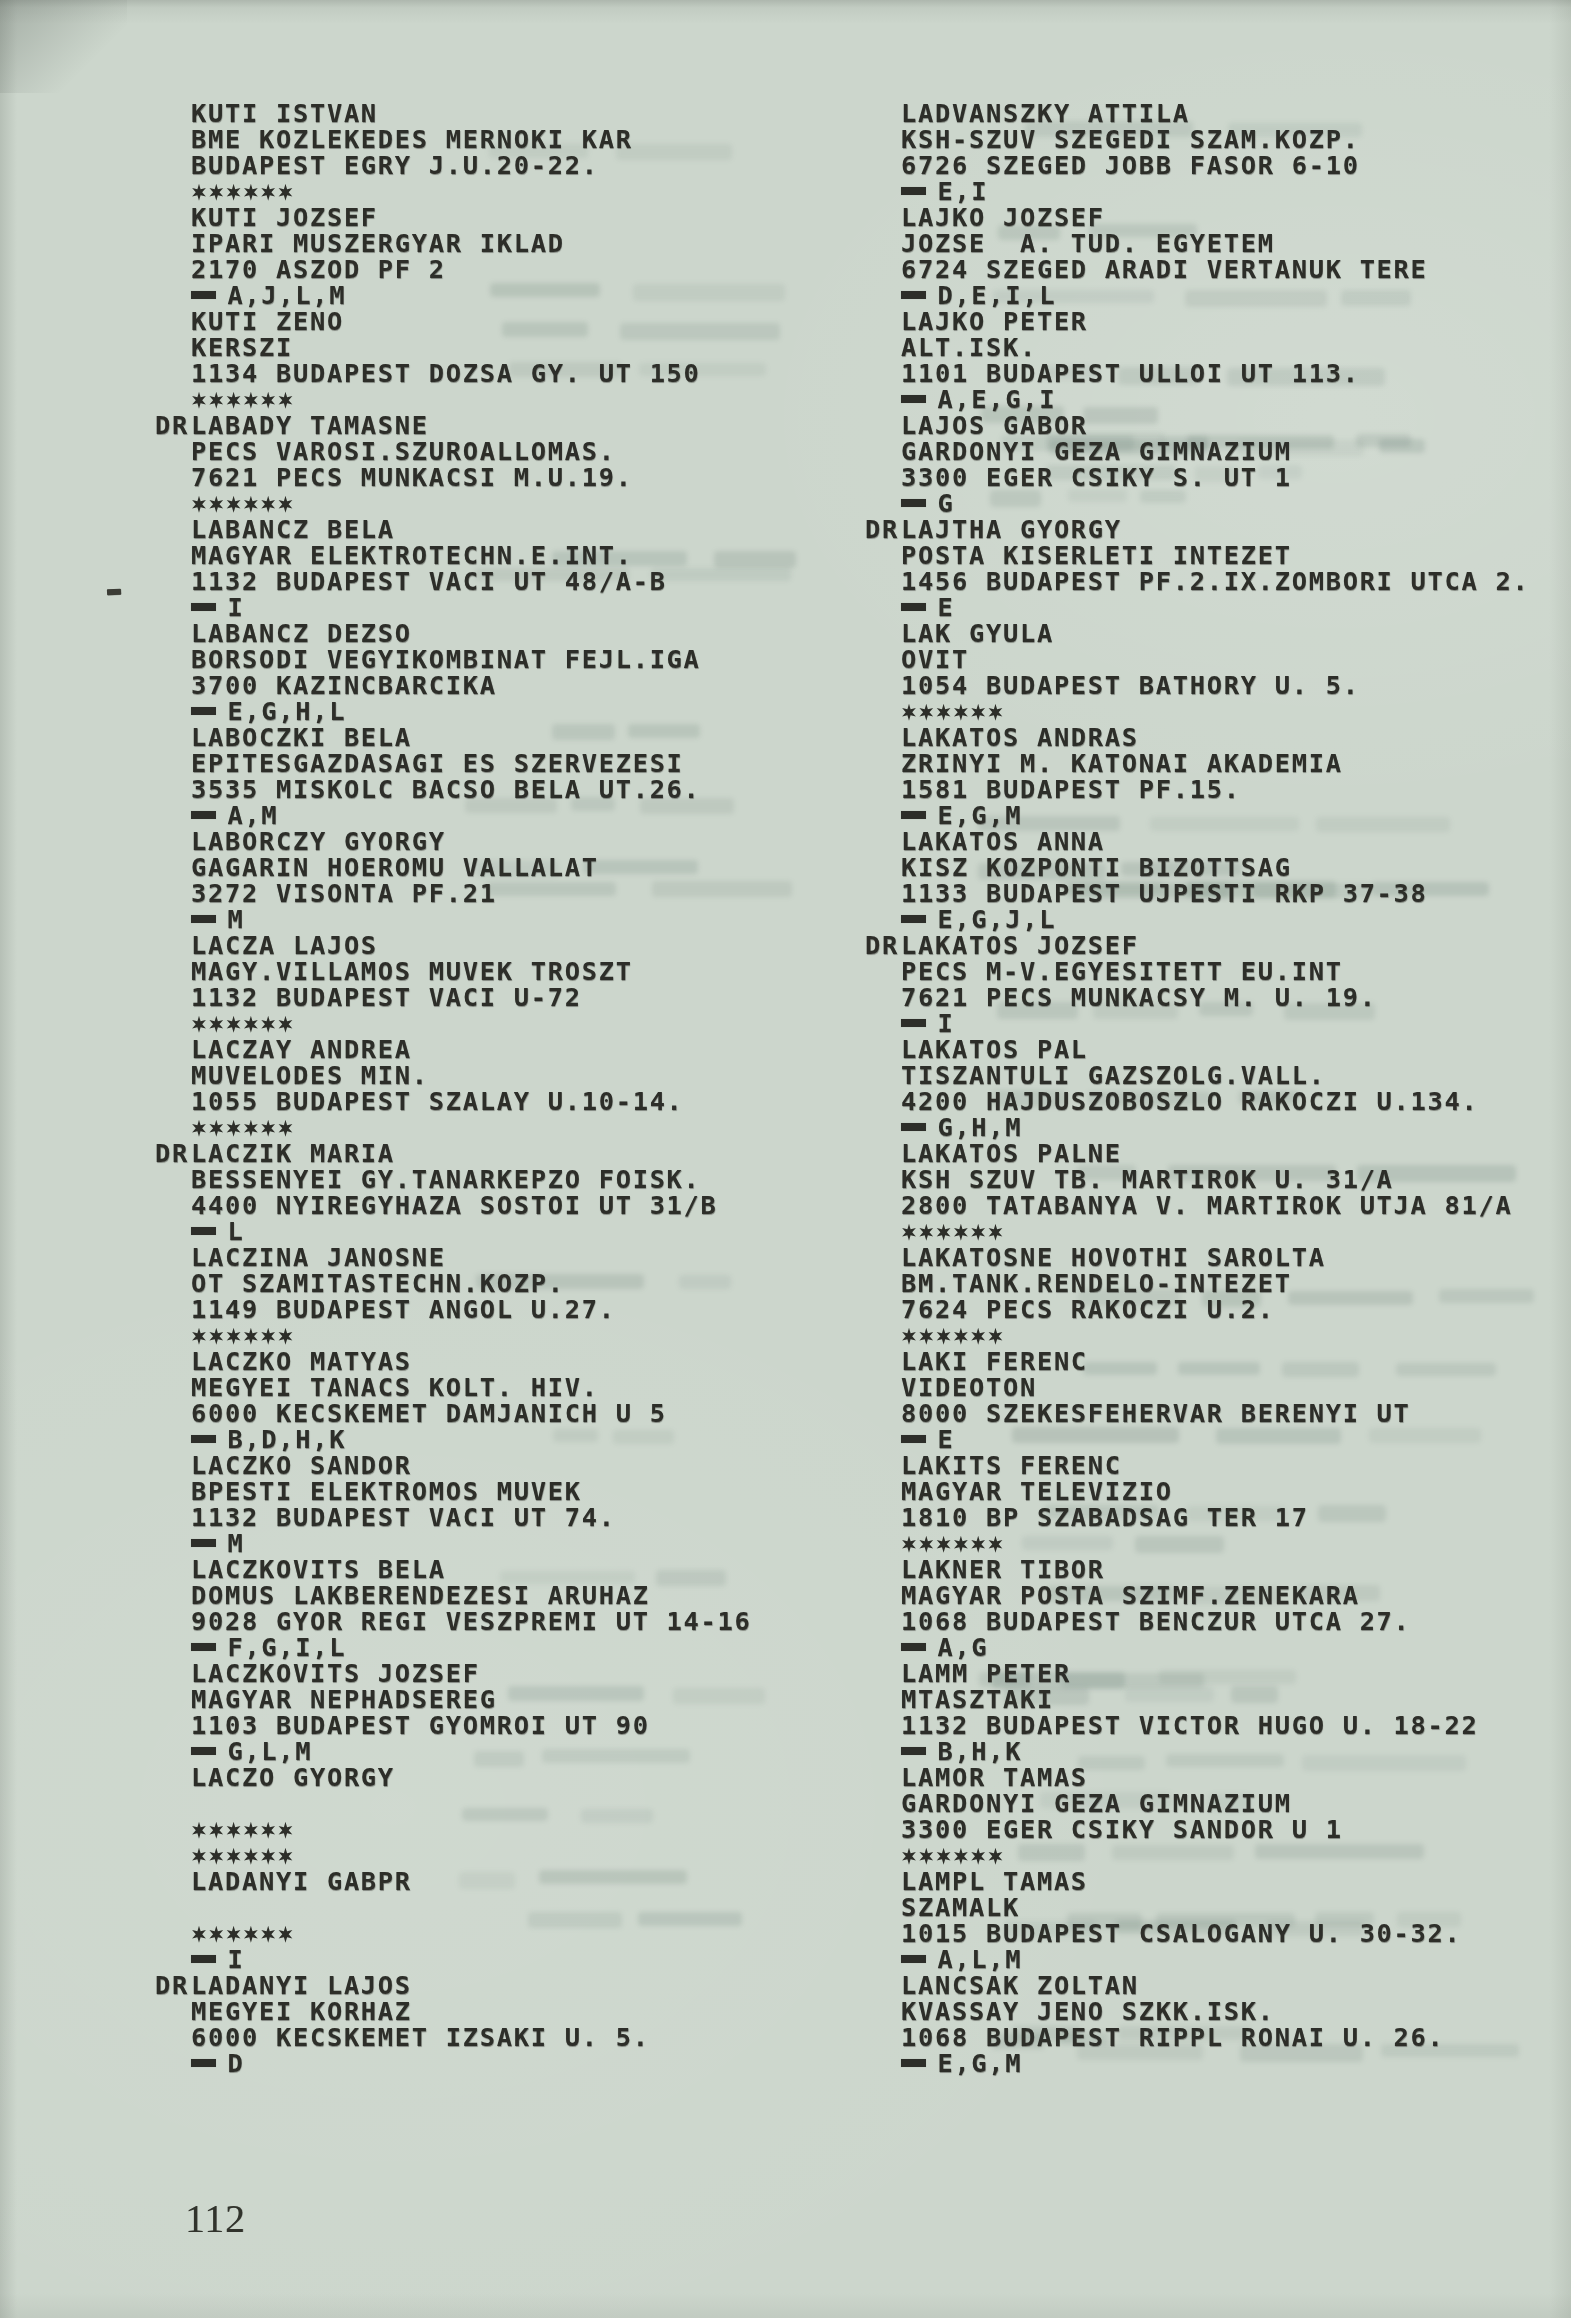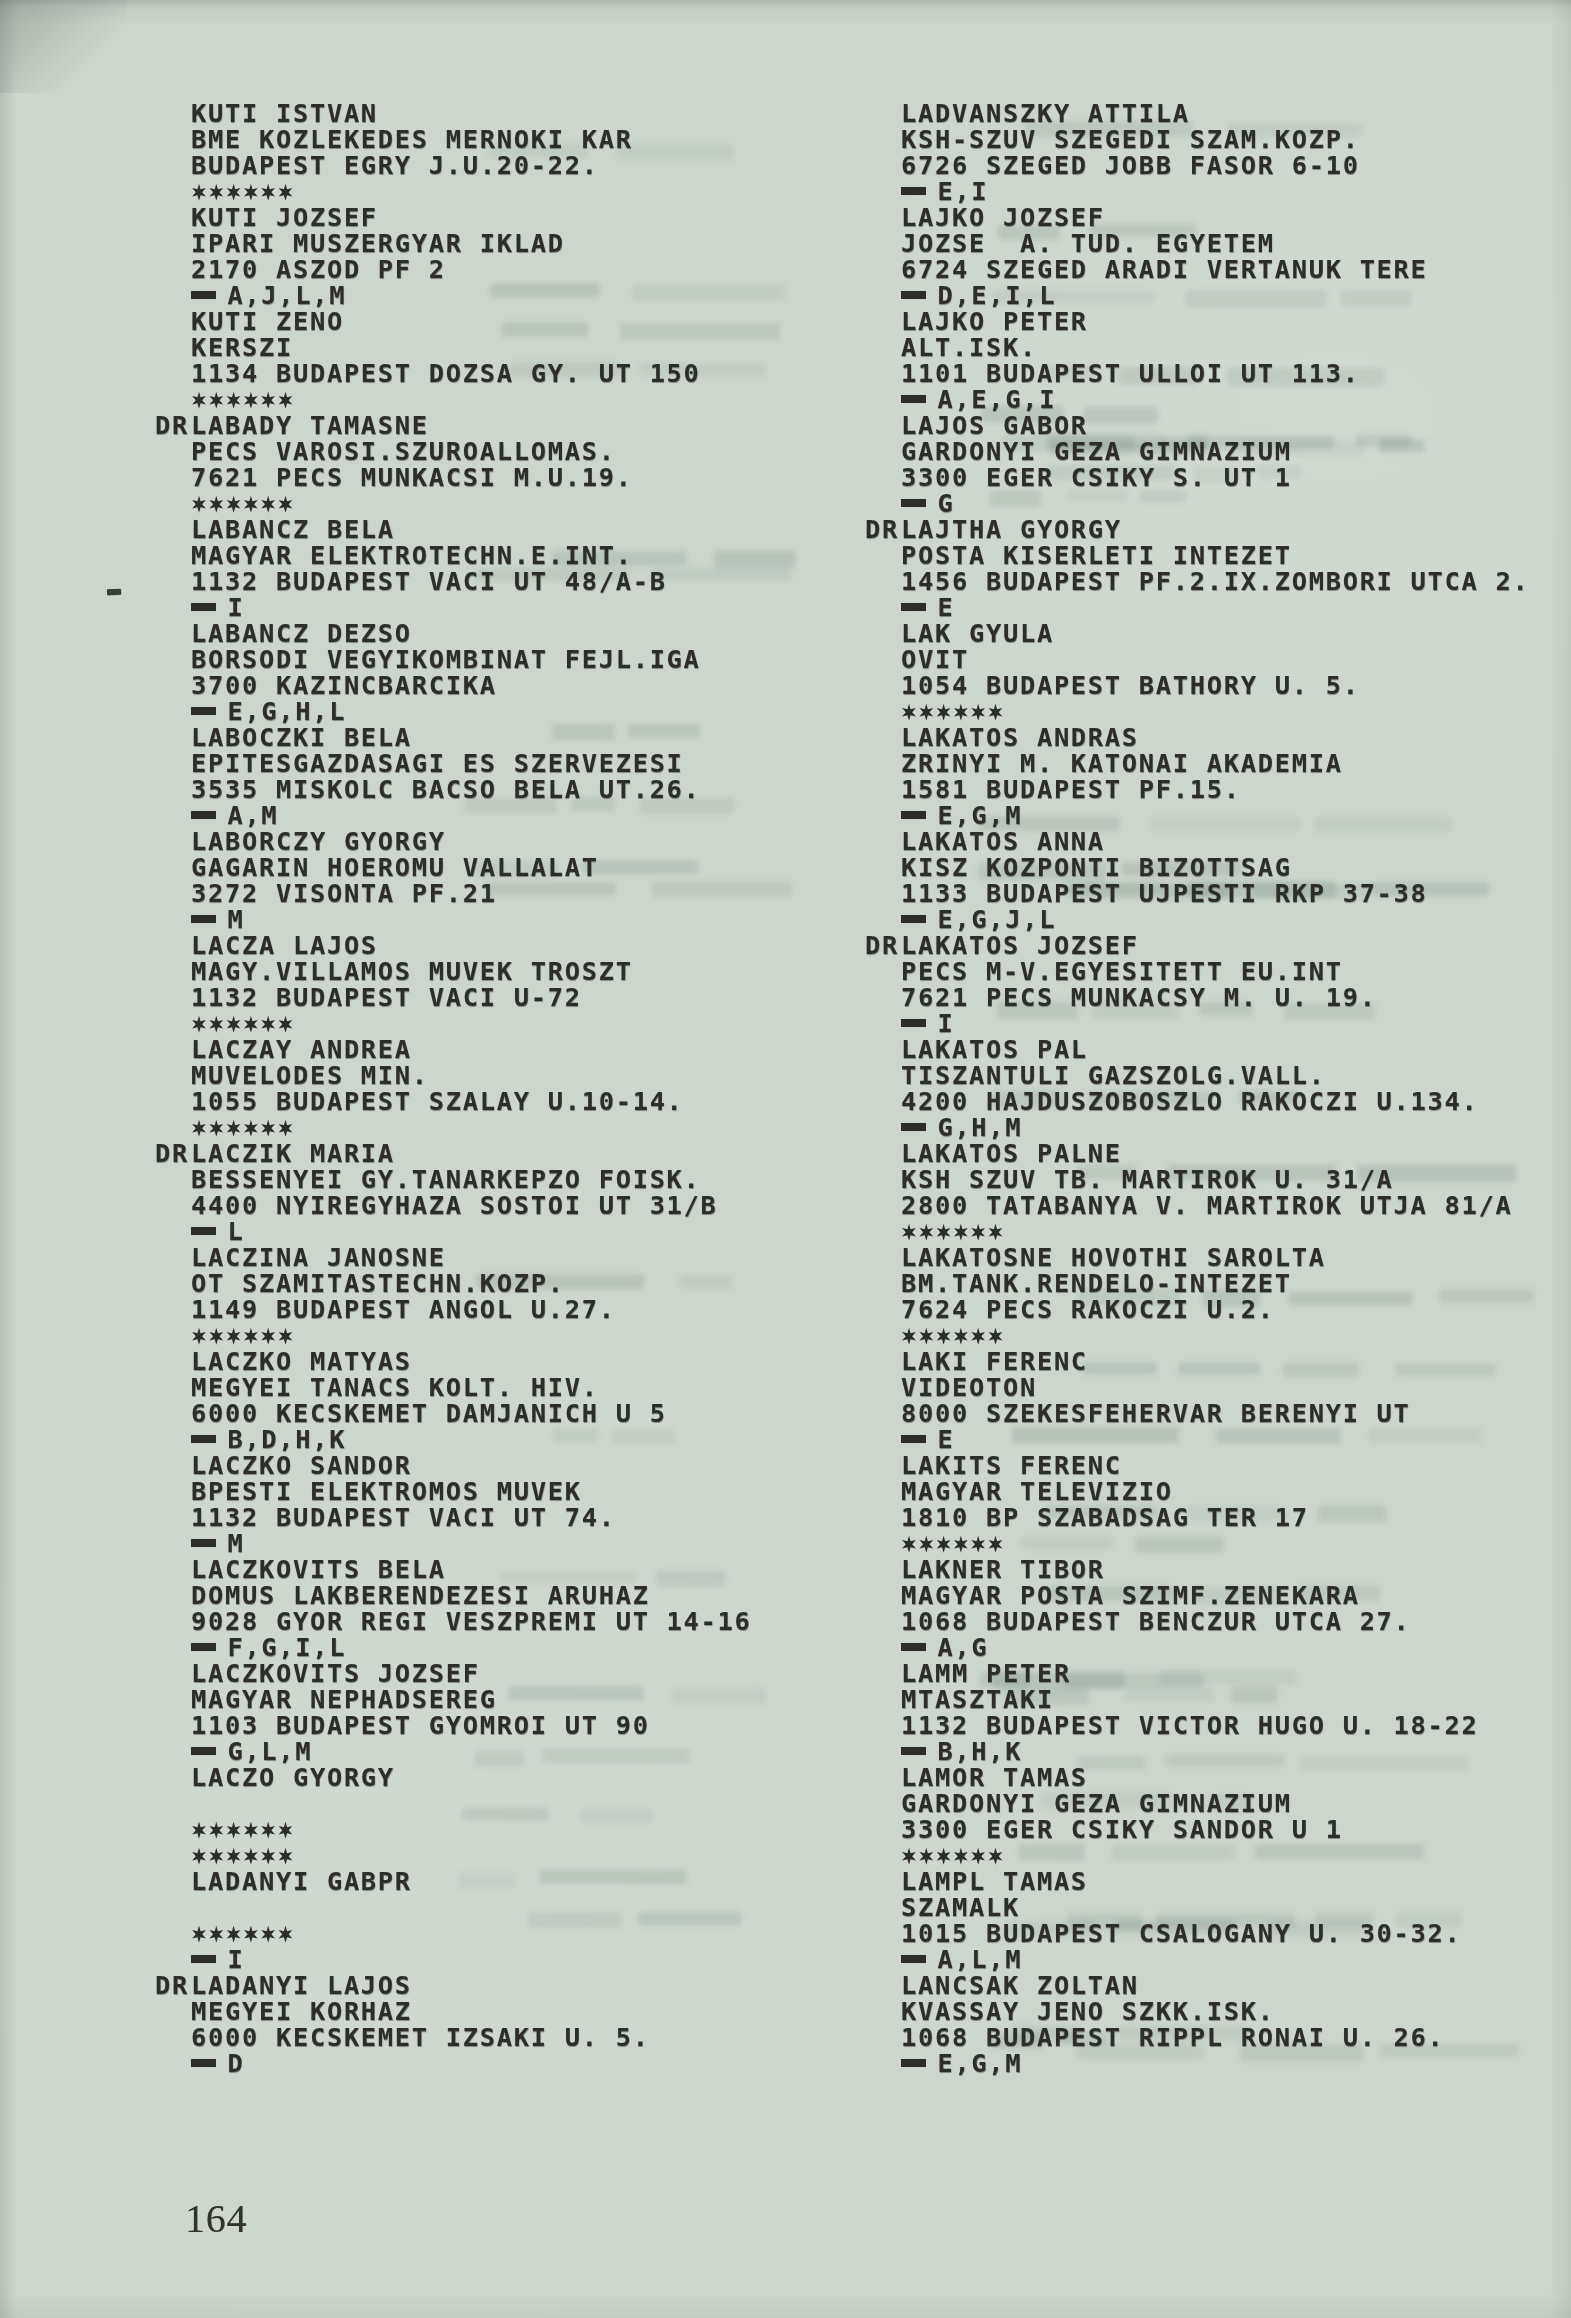--- a/index.html
+++ b/index.html
@@ -193,15 +193,15 @@
       <div class="bleed" style="left: 1046px; top: 465px; width: 130px; height: 15px; background: rgba(72, 96, 88, 0.11);"></div>
       <div class="bleed" style="left: 1195px; top: 466px; width: 43px; height: 16.3px; background: rgba(72, 96, 88, 0.08);"></div>
       <div class="bleed" style="left: 1258px; top: 465px; width: 44px; height: 13.5px; background: rgba(72, 96, 88, 0.075);"></div>
       <div class="bleed" style="left: 552px; top: 551px; width: 135px; height: 15.2px; background: rgba(72, 96, 88, 0.145);"></div>
       <div class="bleed" style="left: 714px; top: 551px; width: 82px; height: 16.7px; background: rgba(72, 96, 88, 0.15);"></div>
     </div>
   <div class="corner-shade"></div>
   <div class="ink-mark"></div>
   <div class="col" id="col-left" style="left:191px"><div class="line text"><span>KUTI ISTVAN</span></div><div class="line text"><span>BME KOZLEKEDES MERNOKI KAR</span></div><div class="line text"><span>BUDAPEST EGRY J.U.20-22.</span></div><div class="line stars"><span class="star"></span><span class="star"></span><span class="star"></span><span class="star"></span><span class="star"></span><span class="star"></span></div><div class="line text"><span>KUTI JOZSEF</span></div><div class="line text"><span>IPARI MUSZERGYAR IKLAD</span></div><div class="line text"><span>2170 ASZOD PF 2</span></div><div class="line codes"><span class="dash"></span><span>A,J,L,M</span></div><div class="line text"><span>KUTI ZENO</span></div><div class="line text"><span>KERSZI</span></div><div class="line text"><span>1134 BUDAPEST DOZSA GY. UT 150</span></div><div class="line stars"><span class="star"></span><span class="star"></span><span class="star"></span><span class="star"></span><span class="star"></span><span class="star"></span></div><div class="line text"><span class="dr">DR</span><span>LABADY TAMASNE</span></div><div class="line text"><span>PECS VAROSI.SZUROALLOMAS.</span></div><div class="line text"><span>7621 PECS MUNKACSI M.U.19.</span></div><div class="line stars"><span class="star"></span><span class="star"></span><span class="star"></span><span class="star"></span><span class="star"></span><span class="star"></span></div><div class="line text"><span>LABANCZ BELA</span></div><div class="line text"><span>MAGYAR ELEKTROTECHN.E.INT.</span></div><div class="line text"><span>1132 BUDAPEST VACI UT 48/A-B</span></div><div class="line codes"><span class="dash"></span><span>I</span></div><div class="line text"><span>LABANCZ DEZSO</span></div><div class="line text"><span>BORSODI VEGYIKOMBINAT FEJL.IGA</span></div><div class="line text"><span>3700 KAZINCBARCIKA</span></div><div class="line codes"><span class="dash"></span><span>E,G,H,L</span></div><div class="line text"><span>LABOCZKI BELA</span></div><div class="line text"><span>EPITESGAZDASAGI ES SZERVEZESI</span></div><div class="line text"><span>3535 MISKOLC BACSO BELA UT.26.</span></div><div class="line codes"><span class="dash"></span><span>A,M</span></div><div class="line text"><span>LABORCZY GYORGY</span></div><div class="line text"><span>GAGARIN HOEROMU VALLALAT</span></div><div class="line text"><span>3272 VISONTA PF.21</span></div><div class="line codes"><span class="dash"></span><span>M</span></div><div class="line text"><span>LACZA LAJOS</span></div><div class="line text"><span>MAGY.VILLAMOS MUVEK TROSZT</span></div><div class="line text"><span>1132 BUDAPEST VACI U-72</span></div><div class="line stars"><span class="star"></span><span class="star"></span><span class="star"></span><span class="star"></span><span class="star"></span><span class="star"></span></div><div class="line text"><span>LACZAY ANDREA</span></div><div class="line text"><span>MUVELODES MIN.</span></div><div class="line text"><span>1055 BUDAPEST SZALAY U.10-14.</span></div><div class="line stars"><span class="star"></span><span class="star"></span><span class="star"></span><span class="star"></span><span class="star"></span><span class="star"></span></div><div class="line text"><span class="dr">DR</span><span>LACZIK MARIA</span></div><div class="line text"><span>BESSENYEI GY.TANARKEPZO FOISK.</span></div><div class="line text"><span>4400 NYIREGYHAZA SOSTOI UT 31/B</span></div><div class="line codes"><span class="dash"></span><span>L</span></div><div class="line text"><span>LACZINA JANOSNE</span></div><div class="line text"><span>OT SZAMITASTECHN.KOZP.</span></div><div class="line text"><span>1149 BUDAPEST ANGOL U.27.</span></div><div class="line stars"><span class="star"></span><span class="star"></span><span class="star"></span><span class="star"></span><span class="star"></span><span class="star"></span></div><div class="line text"><span>LACZKO MATYAS</span></div><div class="line text"><span>MEGYEI TANACS KOLT. HIV.</span></div><div class="line text"><span>6000 KECSKEMET DAMJANICH U 5</span></div><div class="line codes"><span class="dash"></span><span>B,D,H,K</span></div><div class="line text"><span>LACZKO SANDOR</span></div><div class="line text"><span>BPESTI ELEKTROMOS MUVEK</span></div><div class="line text"><span>1132 BUDAPEST VACI UT 74.</span></div><div class="line codes"><span class="dash"></span><span>M</span></div><div class="line text"><span>LACZKOVITS BELA</span></div><div class="line text"><span>DOMUS LAKBERENDEZESI ARUHAZ</span></div><div class="line text"><span>9028 GYOR REGI VESZPREMI UT 14-16</span></div><div class="line codes"><span class="dash"></span><span>F,G,I,L</span></div><div class="line text"><span>LACZKOVITS JOZSEF</span></div><div class="line text"><span>MAGYAR NEPHADSEREG</span></div><div class="line text"><span>1103 BUDAPEST GYOMROI UT 90</span></div><div class="line codes"><span class="dash"></span><span>G,L,M</span></div><div class="line text"><span>LACZO GYORGY</span></div><div class="line blank">&nbsp;</div><div class="line stars"><span class="star"></span><span class="star"></span><span class="star"></span><span class="star"></span><span class="star"></span><span class="star"></span></div><div class="line stars"><span class="star"></span><span class="star"></span><span class="star"></span><span class="star"></span><span class="star"></span><span class="star"></span></div><div class="line text"><span>LADANYI GABPR</span></div><div class="line blank">&nbsp;</div><div class="line stars"><span class="star"></span><span class="star"></span><span class="star"></span><span class="star"></span><span class="star"></span><span class="star"></span></div><div class="line codes"><span class="dash"></span><span>I</span></div><div class="line text"><span class="dr">DR</span><span>LADANYI LAJOS</span></div><div class="line text"><span>MEGYEI KORHAZ</span></div><div class="line text"><span>6000 KECSKEMET IZSAKI U. 5.</span></div><div class="line codes"><span class="dash"></span><span>D</span></div></div>
   <div class="col" id="col-right" style="left:901px"><div class="line text"><span>LADVANSZKY ATTILA</span></div><div class="line text"><span>KSH-SZUV SZEGEDI SZAM.KOZP.</span></div><div class="line text"><span>6726 SZEGED JOBB FASOR 6-10</span></div><div class="line codes"><span class="dash"></span><span>E,I</span></div><div class="line text"><span>LAJKO JOZSEF</span></div><div class="line text"><span>JOZSE  A. TUD. EGYETEM</span></div><div class="line text"><span>6724 SZEGED ARADI VERTANUK TERE</span></div><div class="line codes"><span class="dash"></span><span>D,E,I,L</span></div><div class="line text"><span>LAJKO PETER</span></div><div class="line text"><span>ALT.ISK.</span></div><div class="line text"><span>1101 BUDAPEST ULLOI UT 113.</span></div><div class="line codes"><span class="dash"></span><span>A,E,G,I</span></div><div class="line text"><span>LAJOS GABOR</span></div><div class="line text"><span>GARDONYI GEZA GIMNAZIUM</span></div><div class="line text"><span>3300 EGER CSIKY S. UT 1</span></div><div class="line codes"><span class="dash"></span><span>G</span></div><div class="line text"><span class="dr">DR</span><span>LAJTHA GYORGY</span></div><div class="line text"><span>POSTA KISERLETI INTEZET</span></div><div class="line text"><span>1456 BUDAPEST PF.2.IX.ZOMBORI UTCA 2.</span></div><div class="line codes"><span class="dash"></span><span>E</span></div><div class="line text"><span>LAK GYULA</span></div><div class="line text"><span>OVIT</span></div><div class="line text"><span>1054 BUDAPEST BATHORY U. 5.</span></div><div class="line stars"><span class="star"></span><span class="star"></span><span class="star"></span><span class="star"></span><span class="star"></span><span class="star"></span></div><div class="line text"><span>LAKATOS ANDRAS</span></div><div class="line text"><span>ZRINYI M. KATONAI AKADEMIA</span></div><div class="line text"><span>1581 BUDAPEST PF.15.</span></div><div class="line codes"><span class="dash"></span><span>E,G,M</span></div><div class="line text"><span>LAKATOS ANNA</span></div><div class="line text"><span>KISZ KOZPONTI BIZOTTSAG</span></div><div class="line text"><span>1133 BUDAPEST UJPESTI RKP 37-38</span></div><div class="line codes"><span class="dash"></span><span>E,G,J,L</span></div><div class="line text"><span class="dr">DR</span><span>LAKATOS JOZSEF</span></div><div class="line text"><span>PECS M-V.EGYESITETT EU.INT</span></div><div class="line text"><span>7621 PECS MUNKACSY M. U. 19.</span></div><div class="line codes"><span class="dash"></span><span>I</span></div><div class="line text"><span>LAKATOS PAL</span></div><div class="line text"><span>TISZANTULI GAZSZOLG.VALL.</span></div><div class="line text"><span>4200 HAJDUSZOBOSZLO RAKOCZI U.134.</span></div><div class="line codes"><span class="dash"></span><span>G,H,M</span></div><div class="line text"><span>LAKATOS PALNE</span></div><div class="line text"><span>KSH SZUV TB. MARTIROK U. 31/A</span></div><div class="line text"><span>2800 TATABANYA V. MARTIROK UTJA 81/A</span></div><div class="line stars"><span class="star"></span><span class="star"></span><span class="star"></span><span class="star"></span><span class="star"></span><span class="star"></span></div><div class="line text"><span>LAKATOSNE HOVOTHI SAROLTA</span></div><div class="line text"><span>BM.TANK.RENDELO-INTEZET</span></div><div class="line text"><span>7624 PECS RAKOCZI U.2.</span></div><div class="line stars"><span class="star"></span><span class="star"></span><span class="star"></span><span class="star"></span><span class="star"></span><span class="star"></span></div><div class="line text"><span>LAKI FERENC</span></div><div class="line text"><span>VIDEOTON</span></div><div class="line text"><span>8000 SZEKESFEHERVAR BERENYI UT</span></div><div class="line codes"><span class="dash"></span><span>E</span></div><div class="line text"><span>LAKITS FERENC</span></div><div class="line text"><span>MAGYAR TELEVIZIO</span></div><div class="line text"><span>1810 BP SZABADSAG TER 17</span></div><div class="line stars"><span class="star"></span><span class="star"></span><span class="star"></span><span class="star"></span><span class="star"></span><span class="star"></span></div><div class="line text"><span>LAKNER TIBOR</span></div><div class="line text"><span>MAGYAR POSTA SZIMF.ZENEKARA</span></div><div class="line text"><span>1068 BUDAPEST BENCZUR UTCA 27.</span></div><div class="line codes"><span class="dash"></span><span>A,G</span></div><div class="line text"><span>LAMM PETER</span></div><div class="line text"><span>MTASZTAKI</span></div><div class="line text"><span>1132 BUDAPEST VICTOR HUGO U. 18-22</span></div><div class="line codes"><span class="dash"></span><span>B,H,K</span></div><div class="line text"><span>LAMOR TAMAS</span></div><div class="line text"><span>GARDONYI GEZA GIMNAZIUM</span></div><div class="line text"><span>3300 EGER CSIKY SANDOR U 1</span></div><div class="line stars"><span class="star"></span><span class="star"></span><span class="star"></span><span class="star"></span><span class="star"></span><span class="star"></span></div><div class="line text"><span>LAMPL TAMAS</span></div><div class="line text"><span>SZAMALK</span></div><div class="line text"><span>1015 BUDAPEST CSALOGANY U. 30-32.</span></div><div class="line codes"><span class="dash"></span><span>A,L,M</span></div><div class="line text"><span>LANCSAK ZOLTAN</span></div><div class="line text"><span>KVASSAY JENO SZKK.ISK.</span></div><div class="line text"><span>1068 BUDAPEST RIPPL RONAI U. 26.</span></div><div class="line codes"><span class="dash"></span><span>E,G,M</span></div></div>
-  <div class="page-number">164</div>
+  <div class="page-number">112</div>
 </div>
 
 
 </body></html>

